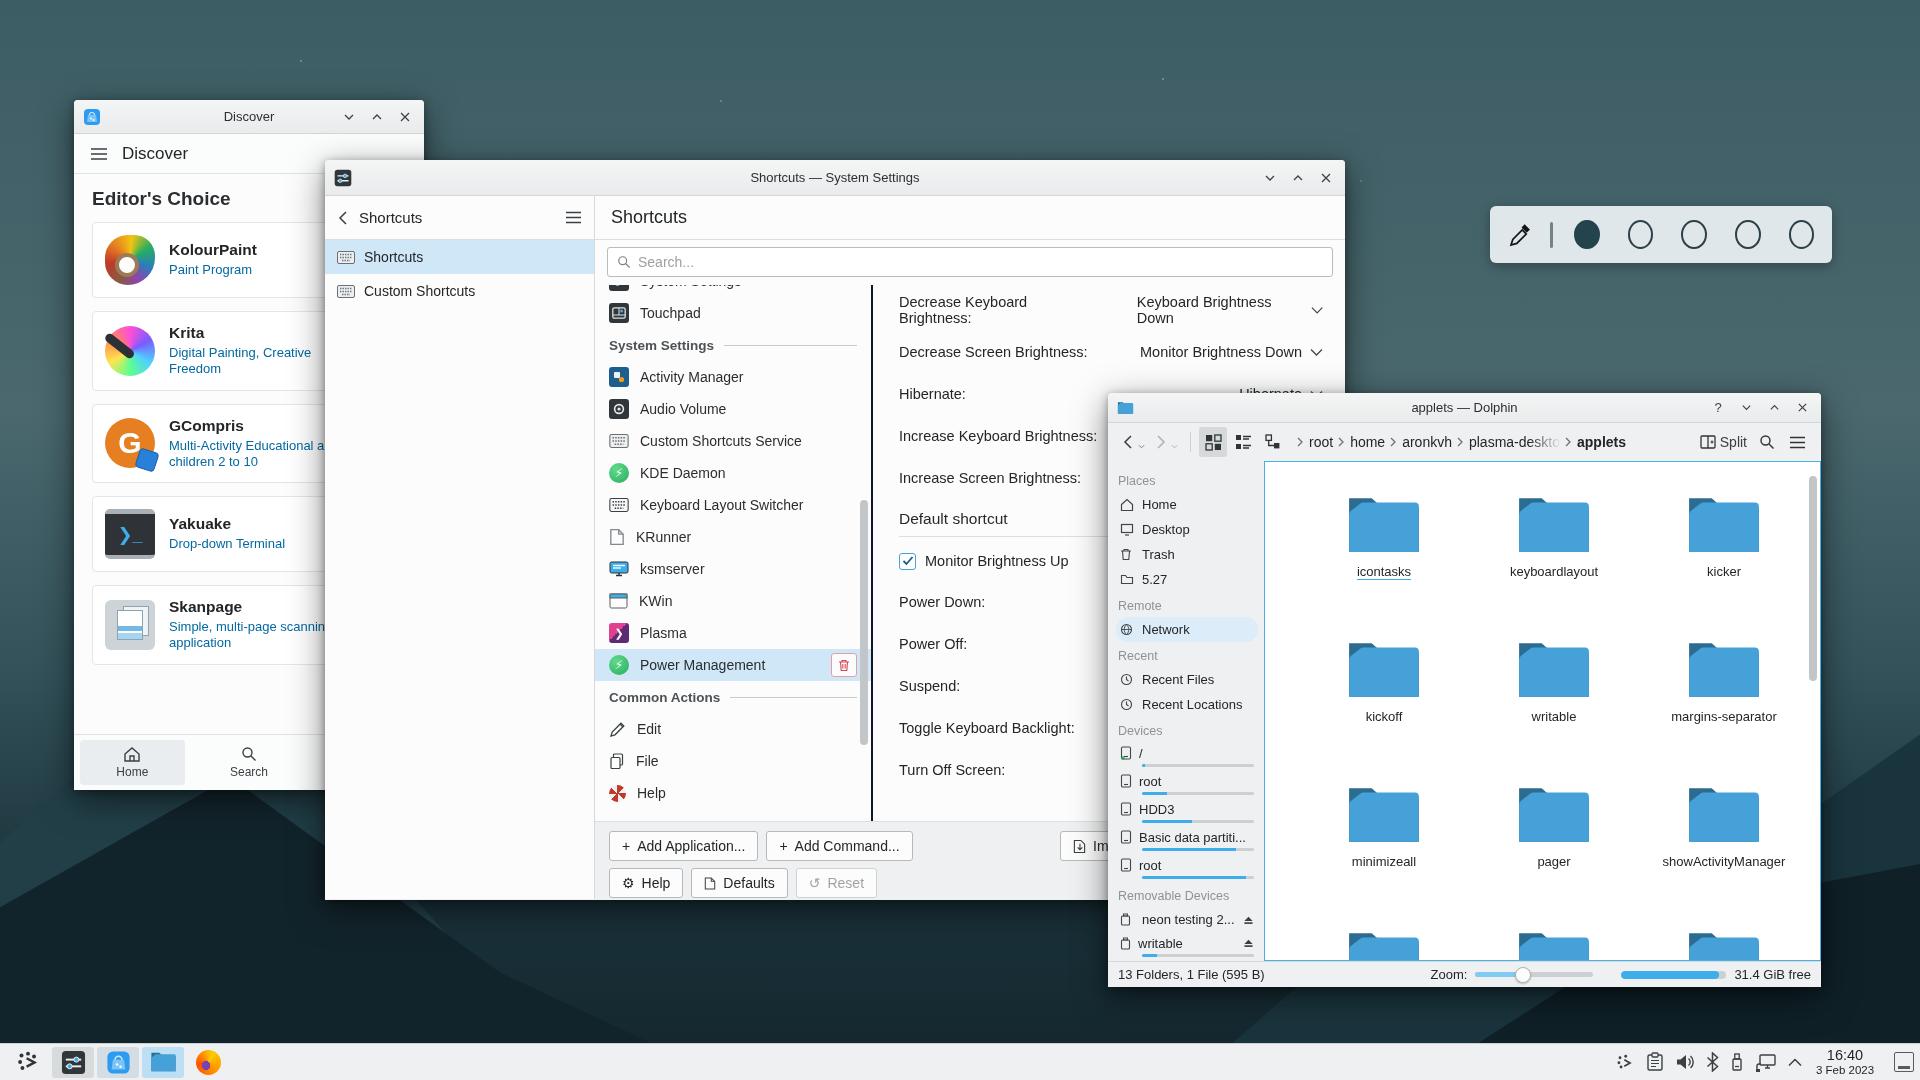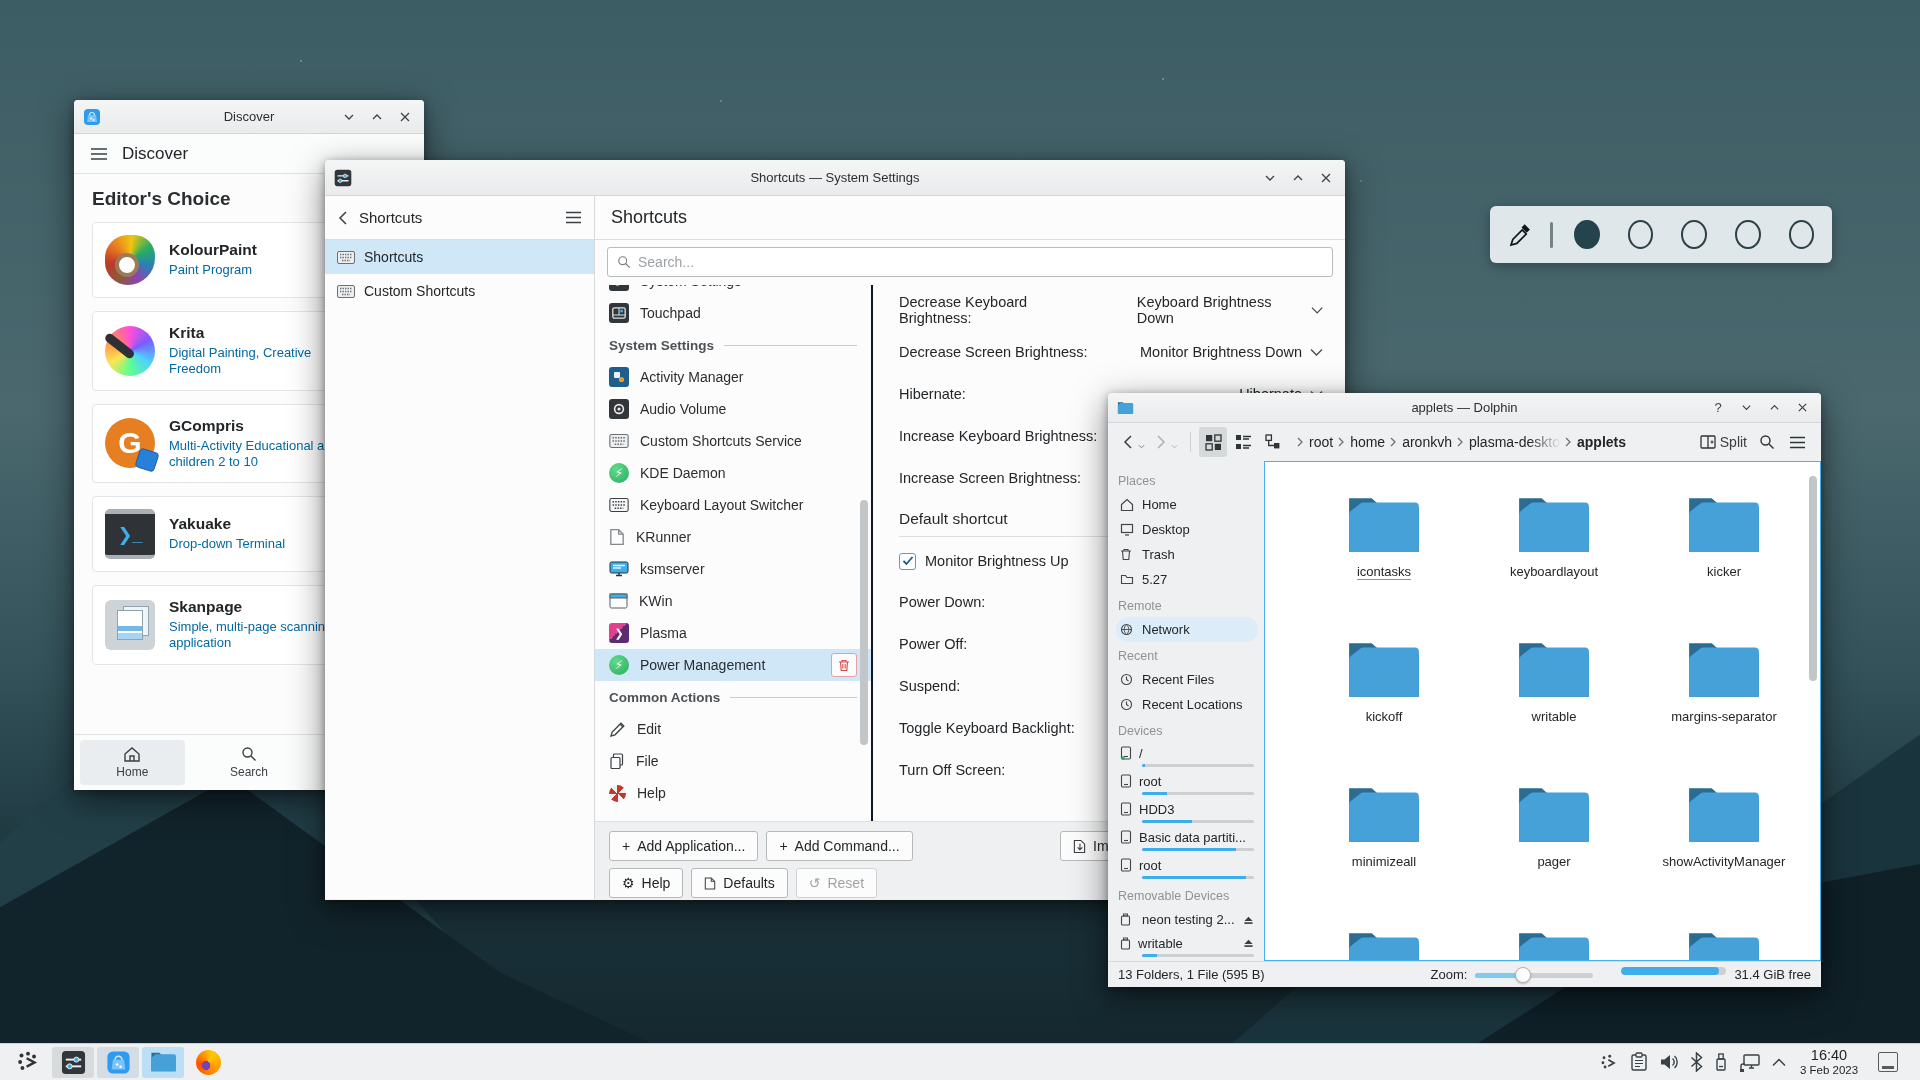--- a/index.html
+++ b/index.html
@@ -134,39 +134,39 @@
   .devrow .top { display:flex; align-items:center; gap:7px; height:18px; white-space:nowrap; }
   .devbar { height:3px; border-radius:2px; background:#cdd0d2; margin:2px 0 0 22px; overflow:hidden; }
   .devbar .fill { height:100%; background:#3daee9; }
   .ejico { margin-left:auto; color:#3a3f44; display:flex; }
   .do-view { flex:1; background:#fff; border:1px solid #46b2ea; position:relative; overflow:hidden; }
   .fgrid { display:grid; grid-template-columns:repeat(3,170px); padding:24px 0 0 34px; row-gap:18px; }
   .fitem { width:170px; height:127px; display:flex; flex-direction:column; align-items:center; padding-top:8px; }
   .flabel { font-size:13px; margin-top:8px; color:#232629; }
   .flabel.u { border-bottom:1px solid #3daee9; }
   .do-status { position:absolute; bottom:0; left:0; right:0; height:26px; background:#eff0f1;
-    border-top:1px solid #d7dadb; display:flex; padding:5px 10px; font-size:13px; gap:8px; }
+    border-top:1px solid #d7dadb; display:flex; align-items:center; padding:12px 10px; font-size:13px; gap:8px; }
   .zslider { width:118px; height:16px; position:relative; display:flex; align-items:center; }
   .zslider .trk { width:100%; height:5px; border-radius:2.5px; background:#cdd0d2; overflow:hidden; }
   .zslider .tfill { height:100%; background:#7fcbf2; }
   .zslider .hndl { position:absolute; top:0; width:16px; height:16px; border-radius:50%; background:#fdfdfd;
     border:1px solid #b0b4b6; box-shadow:0 1px 2px rgba(0,0,0,.25); margin-left:-8px; }
   .capbar { width:105px; height:8px; border-radius:4px; background:#cdd0d2; overflow:hidden; }
   .capbar .fill { height:100%; background:#3daee9; border-radius:4px; }
 
   
   #picker { position:absolute; left:1490px; top:206px; width:342px; height:57px; border-radius:6px;
     background:#dfe7ea; box-shadow:0 3px 12px rgba(0,0,0,.3); display:flex; align-items:center; padding:0 18px; gap:15px; }
   .psep { width:4px; height:26px; background:#74838a; border-radius:2px; }
   .swatch { width:29px; height:29px; border-radius:50%; border:2px solid #2c4048; margin-left:13px; }
   .swatch.fill { background:#24434c; border-color:#24434c; margin-left:6px; }
 
   
   #taskbar { position:absolute; left:0; right:0; bottom:0; height:37px; background:#eef0f1;
-    border-top:1px solid #cdd0d1; display:flex; align-items:center; padding:0 22px 0 4px; z-index:20; }
+    border-top:1px solid #cdd0d1; display:flex; align-items:center; padding:0 6px 0 4px; z-index:20; }
   .task { width:42px; height:31px; border-radius:3px; margin-left:3px; display:flex; align-items:center; justify-content:center; }
   .task.open { background:#d8dbdc; }
   .task.open2 { background:#d3dde3; }
   .task.active { background:#bcdff5; }
   .tray { display:flex; align-items:center; gap:11px; margin-left:auto; color:#3b4045; }
   .clock { width:78px; text-align:center; line-height:1.1; margin:0 4px; }
   .clock .t { font-size:14.5px; }
   .clock .d { font-size:11.5px; }
   .showdesk { width:20px; height:20px; border:1px solid #565b5f; border-radius:2px; margin-left:6px;
     display:flex; align-items:flex-end; justify-content:center; }

